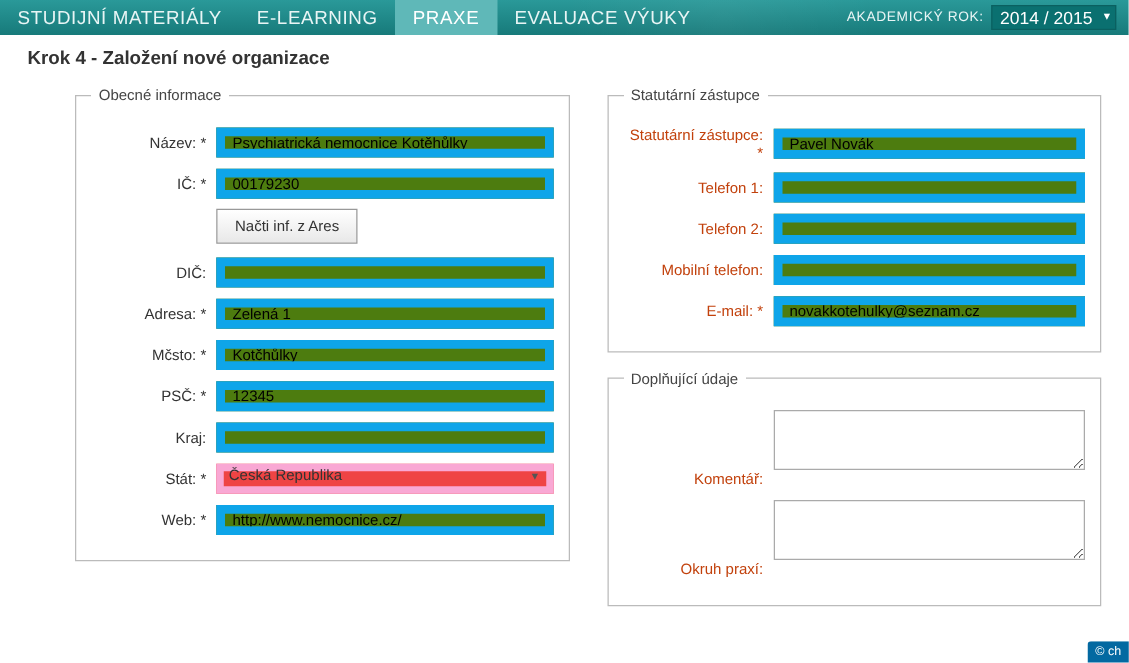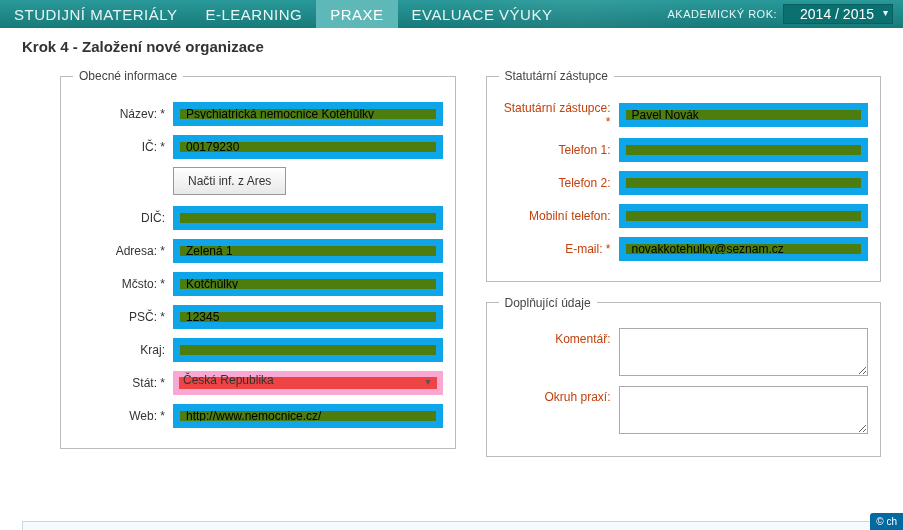--- a/index.html
+++ b/index.html
@@ -4,38 +4,38 @@
 <style>
 * { box-sizing: border-box; margin: 0; padding: 0; }
 body { font-family: Verdana, Arial, sans-serif; font-size: 12px; color: #333; background: #fff; width: 903px; }
 .topbar { background: #1a8a8a; background: linear-gradient(to bottom, #2a9999, #177a7a); height: 28px; display: flex; align-items: center; color: #fff; position: relative; }
 .topbar::after { content: ""; position: absolute; right: 200px; top: 0; bottom: 0; width: 250px; background: radial-gradient(circle at center, rgba(255,255,255,0.05), transparent); pointer-events: none; }
 .nav { display: flex; align-items: stretch; height: 100%; }
 .nav-item { padding: 0 14px; display: flex; align-items: center; font-size: 15px; letter-spacing: 0.5px; color: #e8f5f5; cursor: pointer; }
 .nav-item.active { background: #5fb8b8; color: #fff; }
 .year-block { margin-left: auto; display: flex; align-items: center; padding-right: 10px; gap: 6px; }
 .year-label { font-size: 11px; color: #e8f5f5; letter-spacing: 0.5px; }
-.year-select { background: #0a7070; border: 1px solid #0a6060; color: #fff; font-size: 14px; padding: 1px 18px 1px 16px; position: relative; cursor: pointer; }
+.year-select { background: #0a7070; border: 1px solid #0a6060; color: #fff; font-size: 14px; padding: 1px 18px 1px 6px; position: relative; cursor: pointer; }
 .year-select::after { content: "▾"; position: absolute; right: 4px; top: 2px; font-size: 10px; }
 .content { padding: 10px 22px 0 22px; }
 h2.page-title { font-size: 15px; font-weight: bold; color: #333; margin-bottom: 14px; }
 .columns { display: flex; gap: 30px; align-items: flex-start; padding-left: 38px; }
 .col { flex: 1; }
 fieldset { border: 1px solid #bbb; padding: 18px 12px 12px 12px; position: relative; margin-bottom: 14px; }
 legend { padding: 0 6px; font-size: 12px; color: #444; }
 .form-row { display: flex; align-items: center; margin-bottom: 7px; min-height: 26px; }
 .form-label { width: 100px; text-align: right; padding-right: 8px; font-size: 12px; color: #333; }
 .form-label-wide { width: 120px; text-align: right; padding-right: 8px; font-size: 12px; color: #c2410c; }
 .input { flex: 1; height: 24px; border: 7px solid #0ea5e9; padding: 2px 6px; font-size: 12px; font-family: Liberation Sans, sans-serif; background: #4d7c0f; }
 .select { flex: 1; height: 24px; border: 6px solid #f9a8d4; padding: 2px 4px; font-size: 12px; background: #ef4444; position: relative; display: flex; align-items: flex-end; cursor: pointer; }
 .select::after { content: "▾"; position: absolute; right: 6px; font-size: 10px; color: #555; }
 .btn { display: inline-block; padding: 6px 14px; border: 1px solid #999; background: linear-gradient(to bottom, #fff, #e8e8e8); font-size: 12px; font-weight: normal; color: #333; cursor: pointer; margin-left: 100px; }
 .textarea { flex: 1; height: 48px; border: 1px solid #aaa; padding: 4px 6px; font-size: 12px; font-family: Verdana, Arial, sans-serif; background: #fff; resize: both; overflow: auto; }
 .form-row-tall { display: flex; align-items: flex-start; margin-bottom: 10px; }
-.form-row-tall .form-label-wide { padding-top: 4px; }
+.form-row-tall .form-label-wide { padding-top: 4px; margin-top: 44px; }
 .alert { margin: 50px 0 0 0; border: 1px solid #c5d9e8; background: #f5faff; padding: 10px 14px 10px 36px; position: relative; font-size: 12px; color: #4a6a8a; line-height: 1.5; }
 .chat-tab { position: fixed; right: 0; bottom: 0; background: #0369a1; color: #fff; font-size: 10px; padding: 3px 6px; border-top-left-radius: 3px; }
 </style>
 </head>
 <body>
 
 <div class="topbar">
   <div class="nav">
     <div class="nav-item">STUDIJNÍ MATERIÁLY</div>
     <div class="nav-item">E-LEARNING</div>

